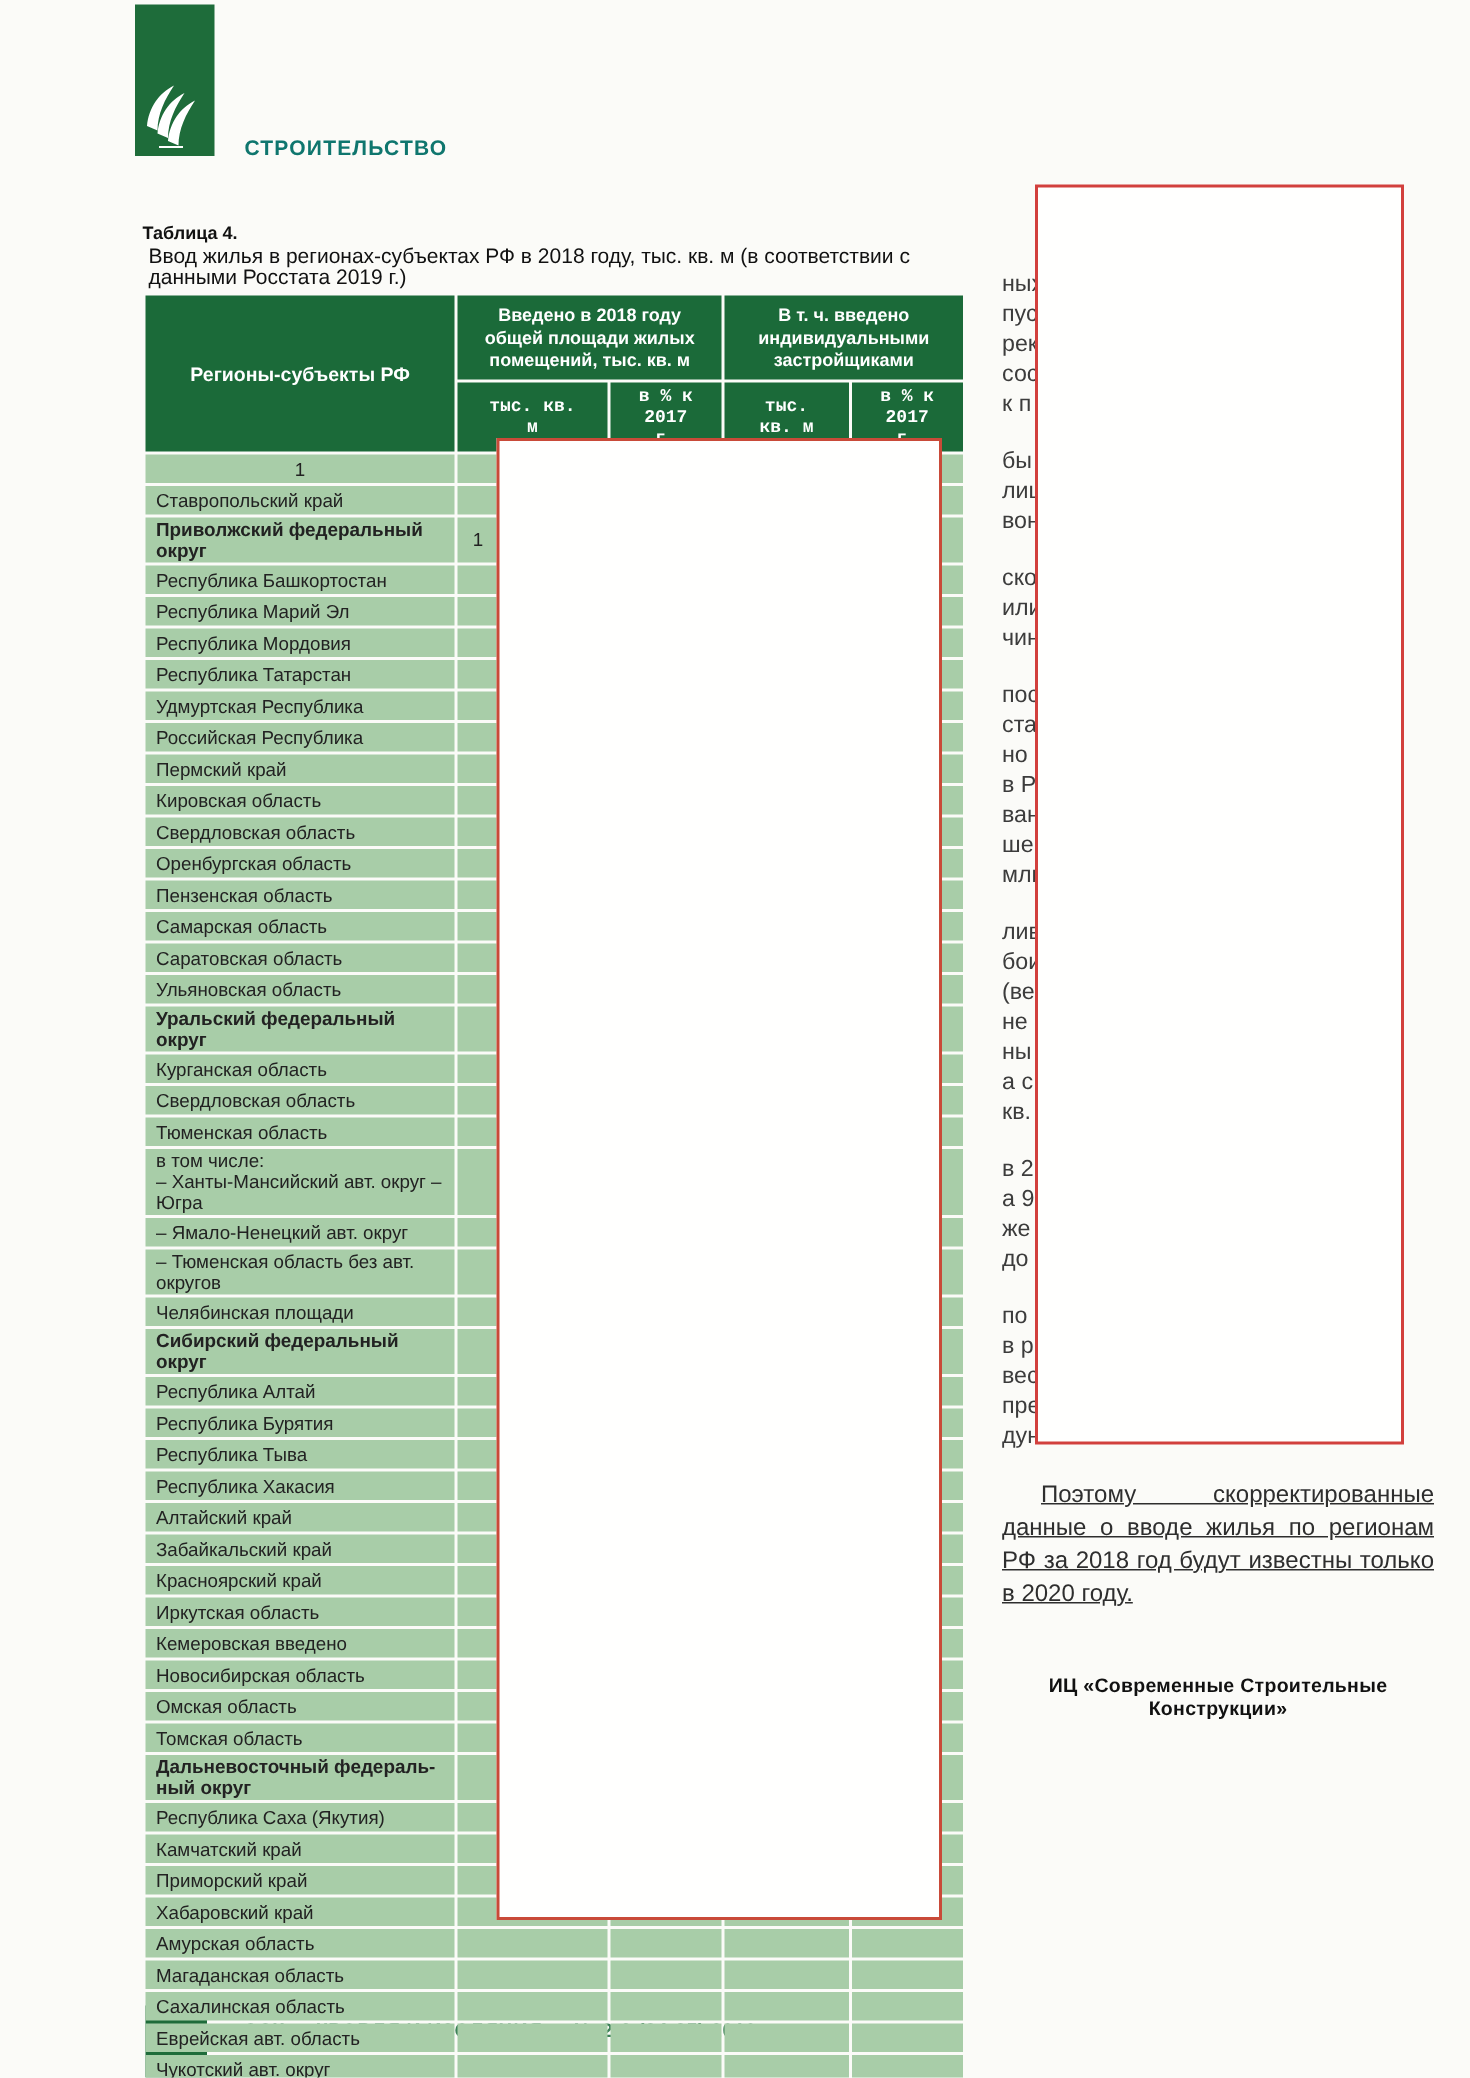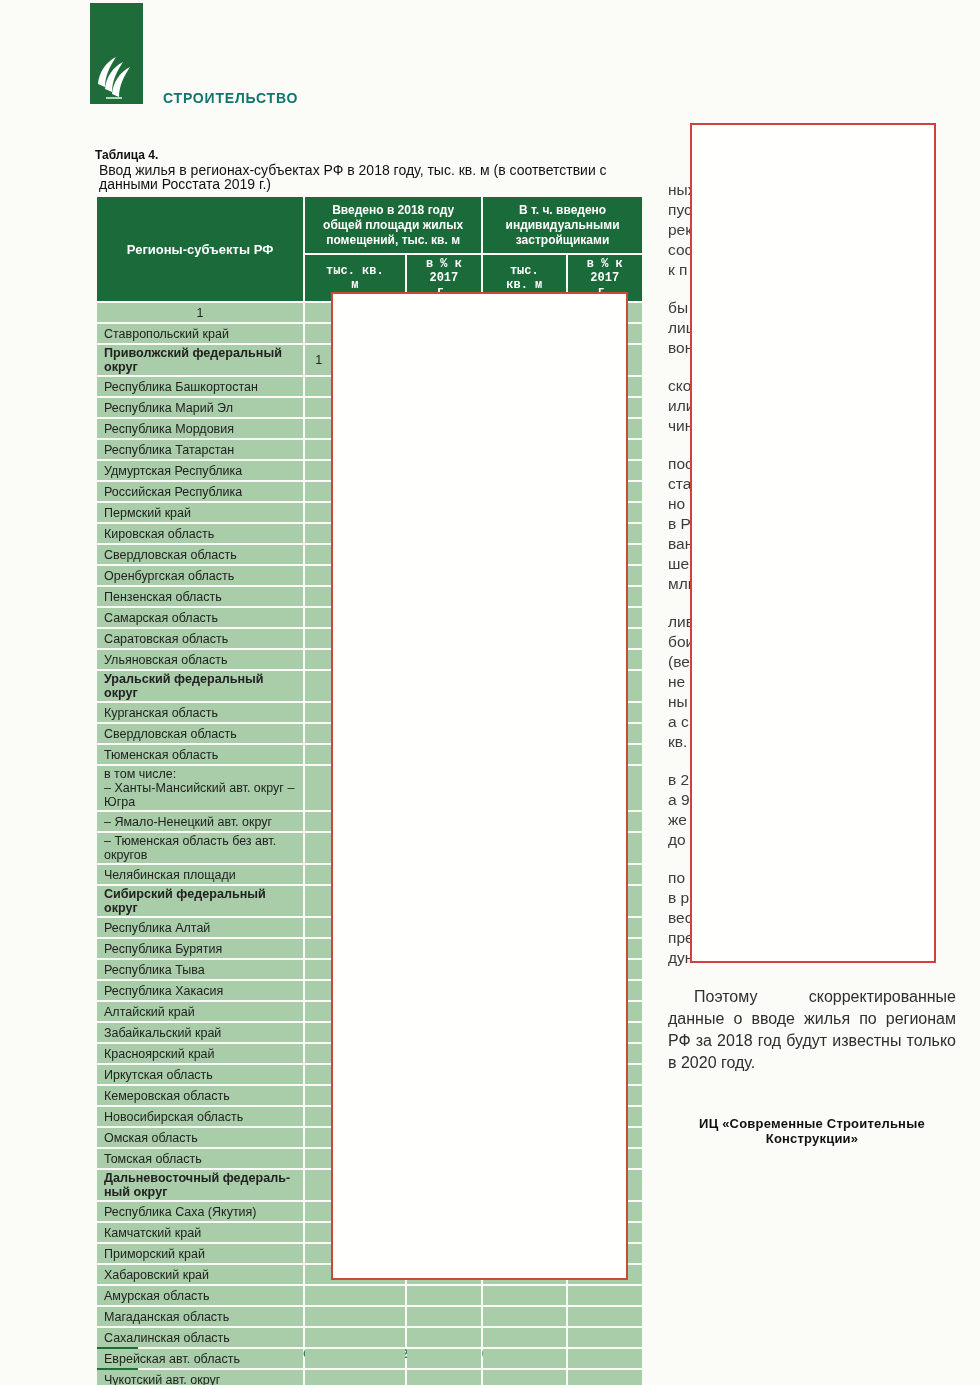--- a/index.html
+++ b/index.html
@@ -31,21 +31,21 @@
   
   .redact{position:absolute;background:#fffffe;z-index:3;}
   .redact-table{left:331px;top:292px;width:293px;height:984px;border:2px solid #c94a38;}
   .redact-right{left:690px;top:123px;width:242px;height:836px;border:2px solid #d2403d;}
   
   .right-col{position:absolute;left:668px;top:180px;width:288px;z-index:1;
     font-size:15.5px;color:#3c3c3c;}
   .frag-par{margin:0 0 18px 0;}
   .frag-line{height:20px;line-height:20px;white-space:nowrap;}
   .visible-par{text-align:justify;text-indent:26px;font-size:16px;line-height:22px;
-    margin:6px 0 1px 0;color:#2e2e2e;}
+    margin:6px 0 1px 0;color:#2e2e2e;text-decoration:underline;}
   .credit{margin-top:42px;font-weight:bold;font-size:13px;color:#111;letter-spacing:0.2px;text-align:center;}
   
   .page-badge{position:absolute;left:97px;top:1337px;width:41px;height:48px;background:#1e6c3a;
     color:#fff;font-weight:bold;font-size:15px;display:flex;align-items:center;justify-content:center;}
   .footer-line{position:absolute;left:162px;top:1346px;font-size:13px;color:#3d8158;
     letter-spacing:0.4px;font-weight:bold;}
 </style>
 </head>
 <body>
 
@@ -317,21 +317,21 @@
           <td class="val"></td>
         </tr>
         <tr>
           <td class="region">Иркутская область</td>
           <td class="val"></td>
           <td class="val"></td>
           <td class="val"></td>
           <td class="val"></td>
         </tr>
         <tr>
-          <td class="region">Кемеровская область</td>
+          <td class="region">Кемеровская введено</td>
           <td class="val"></td>
           <td class="val"></td>
           <td class="val"></td>
           <td class="val"></td>
         </tr>
         <tr>
           <td class="region">Новосибирская область</td>
           <td class="val"></td>
           <td class="val"></td>
           <td class="val"></td>

